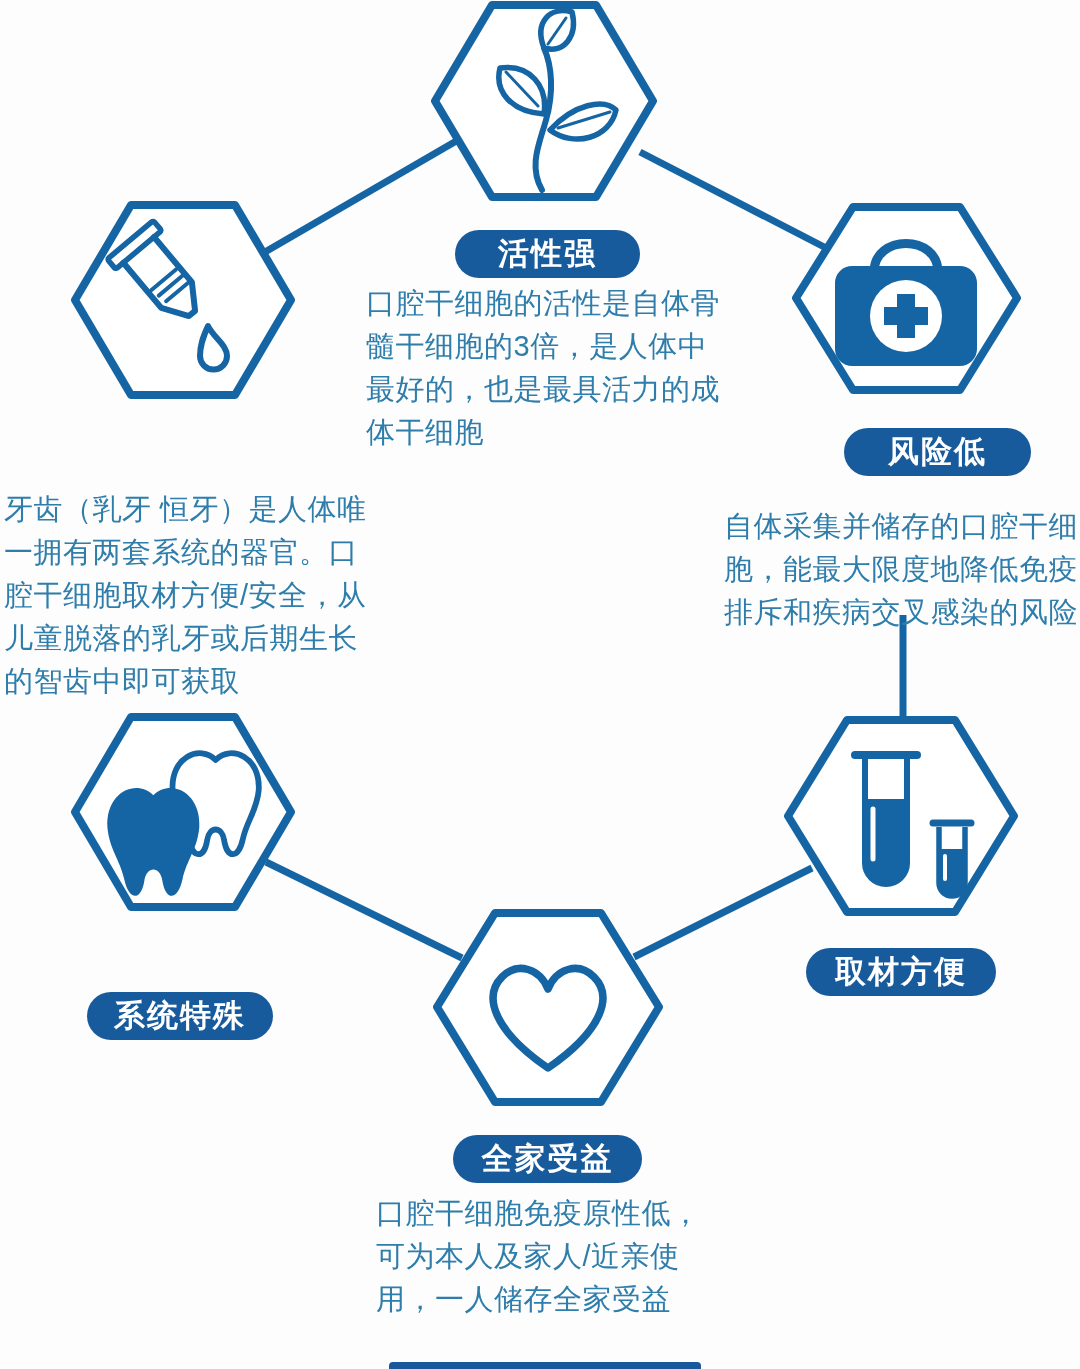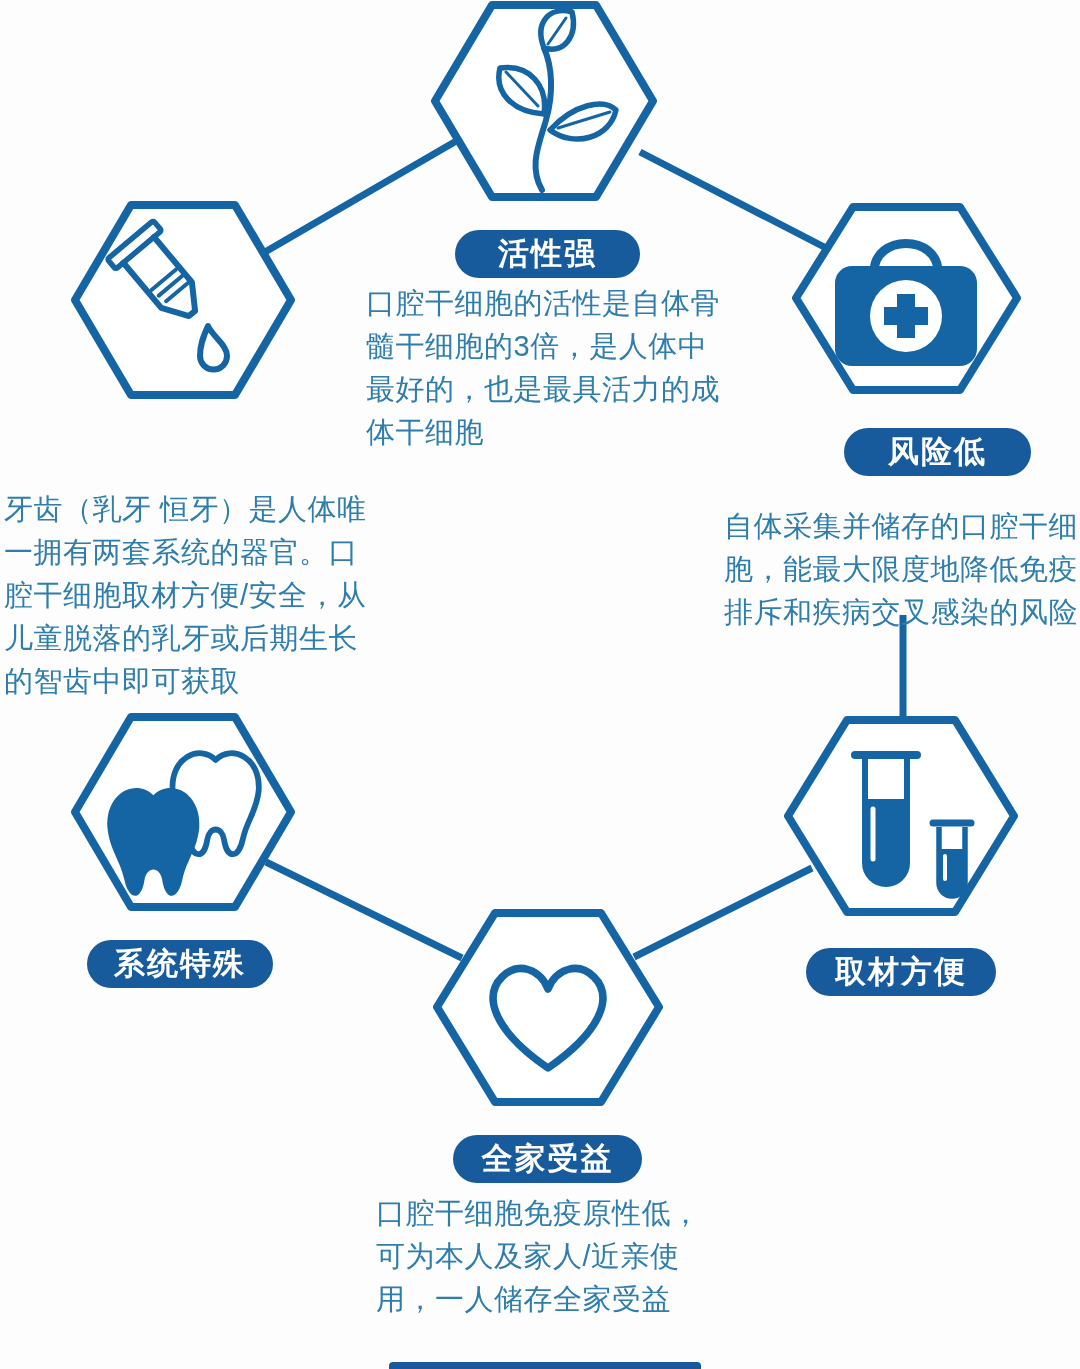--- a/index.html
+++ b/index.html
@@ -80,21 +80,21 @@
   <div class="pill" style="left:844px;top:428px;width:187px">风险低</div>
   <p class="desc" style="left:724px;top:505px;width:356px">自体采集并储存的口腔干细胞，能最大限度地降低免疫排斥和疾病交叉感染的风险</p>
 
   <svg class="hex" style="left:70px;top:712px" width="226" height="200" viewBox="0 0 226 200">
     <polygon points="5,100 61,5 165,5 221,100 165,195 61,195" fill="#ffffff" stroke="#1565a4" stroke-width="8" stroke-linejoin="round"></polygon>
     <g>
       <path transform="translate(90,28) scale(1.05)" d="M12,48 C10,16 38,4 53,19 C68,4 96,16 94,48 C92,68 83,76 79,94 C75,113 64,114 61,95 C59,82 47,82 45,95 C42,114 31,113 27,94 C23,76 14,68 12,48 Z" fill="#ffffff" stroke="#1565a4" stroke-width="5.5" stroke-linejoin="round"></path>
       <path transform="translate(24,62) scale(1.12)" d="M12,48 C10,16 38,4 53,19 C68,4 96,16 94,48 C92,68 83,76 79,94 C75,113 64,114 61,95 C59,82 47,82 45,95 C42,114 31,113 27,94 C23,76 14,68 12,48 Z" fill="#1565a4"></path>
     </g>
   </svg>
-  <div class="pill" style="left:87px;top:940px;width:186px">系统特殊</div>
+  <div class="pill" style="left:87px;top:992px;width:186px">系统特殊</div>
 
   <svg class="hex" style="left:432px;top:908px" width="232" height="199" viewBox="0 0 232 199">
     <polygon points="5,99 63,5 169,5 227,99 169,194 63,194" fill="#ffffff" stroke="#1565a4" stroke-width="8" stroke-linejoin="round"></polygon>
     <g transform="translate(31,18)">
       <path d="M85,142 C30,104 20,70 39,51 C55,35 77,43 85,63 C93,43 115,35 131,51 C150,70 140,104 85,142 Z" fill="none" stroke="#1565a4" stroke-width="7.5" stroke-linejoin="round" stroke-linecap="round"></path>
     </g>
   </svg>
   <div class="pill" style="left:453px;top:1135px;width:189px">全家受益</div>
   <p class="desc" style="left:376px;top:1192px;width:330px">口腔干细胞免疫原性低，可为本人及家人/近亲使用，一人储存全家受益</p>
 

